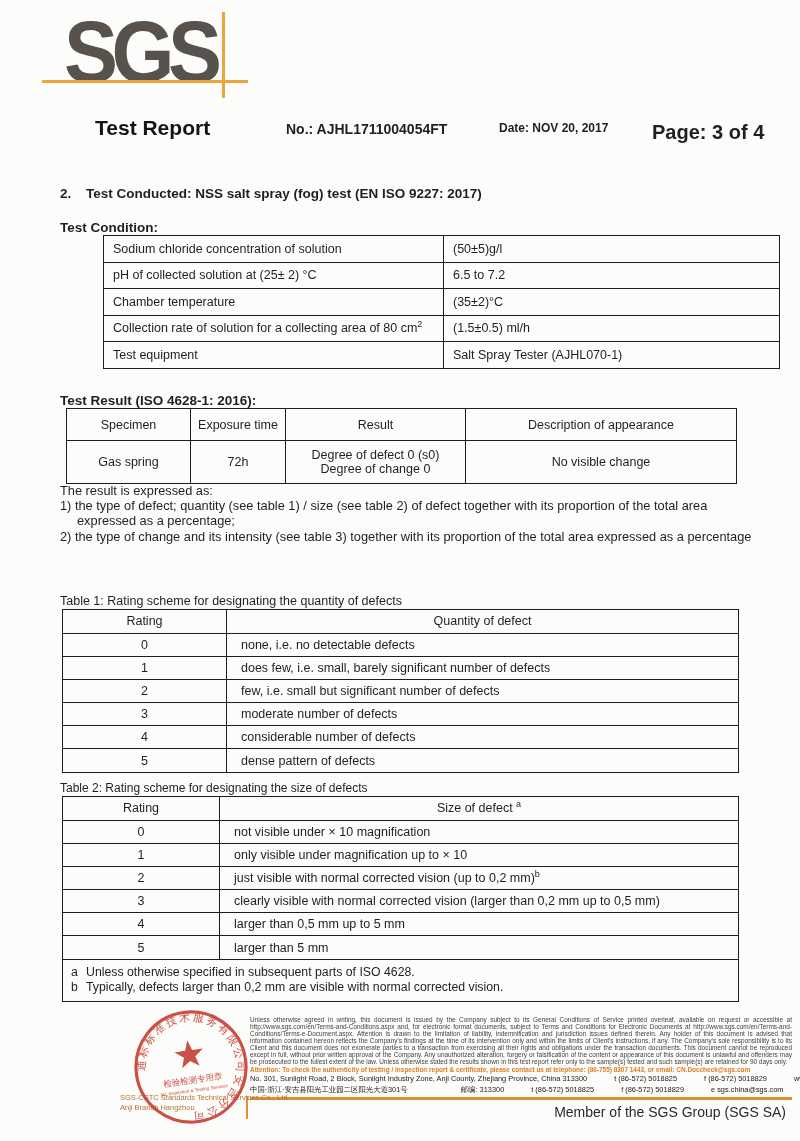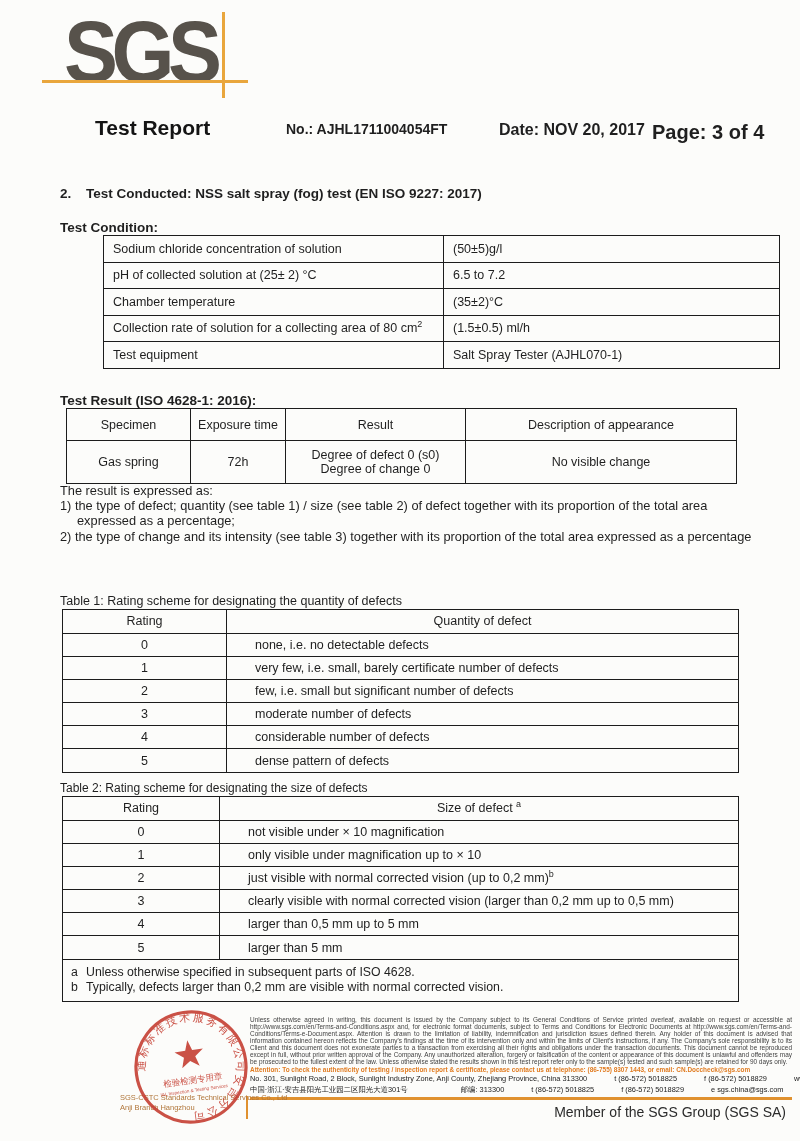--- a/index.html
+++ b/index.html
@@ -14,21 +14,21 @@
   .logo-text{
     position:absolute; left:64px; top:8px; font-size:88px; line-height:88px;
     font-weight:bold; letter-spacing:-7px; color:#57524b;
     transform:scaleX(.92); transform-origin:left top;
   }
   .logo-hline{ position:absolute; left:42px; top:80px; width:206px; height:2.5px; background:#e9a63c; }
   .logo-vline{ position:absolute; left:222px; top:12px; width:2.5px; height:86px; background:#e9a63c; }
   
   .doc-title{ position:absolute; left:95px; top:116px; font-size:21px; font-weight:bold; color:#141414; }
   .hdr-no  { position:absolute; left:286px; top:121px; font-size:14px; font-weight:bold; }
-  .hdr-date{ position:absolute; left:499px; top:121px; font-size:16px; font-weight:bold; }
+  .hdr-date{ position:absolute; left:499px; top:121px; font-size:12px; font-weight:bold; }
   .hdr-page{ position:absolute; left:652px; top:121px; font-size:20px; font-weight:bold; }
   
   .sec-heading{ position:absolute; left:60px; top:186px; font-size:13.5px; font-weight:bold; display:flex; }
   .sec-heading .num{ width:26px; }
   .blk-title{ position:absolute; font-size:13.5px; font-weight:bold; }
   .t-cond-title  { left:60px; top:220px; }
   .t-result-title{ left:60px; top:393px; }
   
   table{ border-collapse:collapse; table-layout:fixed; }
   td,th{ border:1.6px solid #1c1c1c; font-size:12.5px; font-weight:normal; color:#1f1f1f; }
@@ -38,21 +38,21 @@
   
   .result-table{ position:absolute; left:66px; top:408px; width:670px; }
   .result-table th{ height:32px; text-align:center; }
   .result-table td{ height:43px; text-align:center; vertical-align:middle; }
   
   .rating-caption{ position:absolute; left:60px; top:594px; font-size:12.5px; }
   .rating-caption2{ position:absolute; left:60px; top:781px; font-size:12px; }
   .rating-table{ position:absolute; left:62px; top:609px; width:676px; }
   .rating-table2{ position:absolute; left:62px; top:796px; width:676px; }
   .rating-table th,.rating-table2 th{ height:23.5px; text-align:center; }
-  .rating-table td,.rating-table2 td{ height:23.2px; padding:1px 28px; vertical-align:middle; }
+  .rating-table td,.rating-table2 td{ height:23.2px; padding:1px 14px; vertical-align:middle; }
   .rating-table td.rt,.rating-table2 td.rt{ text-align:center; padding:1px 2px; }
   .foot-cell{ height:42px !important; padding:4px 8px !important; vertical-align:middle; }
   .foot-line{ display:flex; font-size:12.3px; line-height:15.5px; }
   .foot-line .mk{ width:15px; }
   sup{ font-size:9px; vertical-align:super; line-height:0; }
   
   .remark{ position:absolute; left:60px; top:483px; width:708px; font-size:12.8px; line-height:15.2px; }
   .remark .rk-title{ font-weight:bold; }
   .remark-item{ padding-left:17px; text-indent:-17px; }
   
@@ -159,21 +159,21 @@
         <tr>
       <th>Rating</th>
       <th>Quantity of defect</th>
     </tr>
     <tr>
           <td class="rt">0</td>
           <td>none, i.e. no detectable defects</td>
         </tr>
     <tr>
           <td class="rt">1</td>
-          <td>very few, i.e. small, barely certificate number of defects</td>
+          <td>does few, i.e. small, barely significant number of defects</td>
         </tr>
     <tr>
           <td class="rt">2</td>
           <td>few, i.e. small but significant number of defects</td>
         </tr>
     <tr>
           <td class="rt">3</td>
           <td>moderate number of defects</td>
         </tr>
     <tr>

